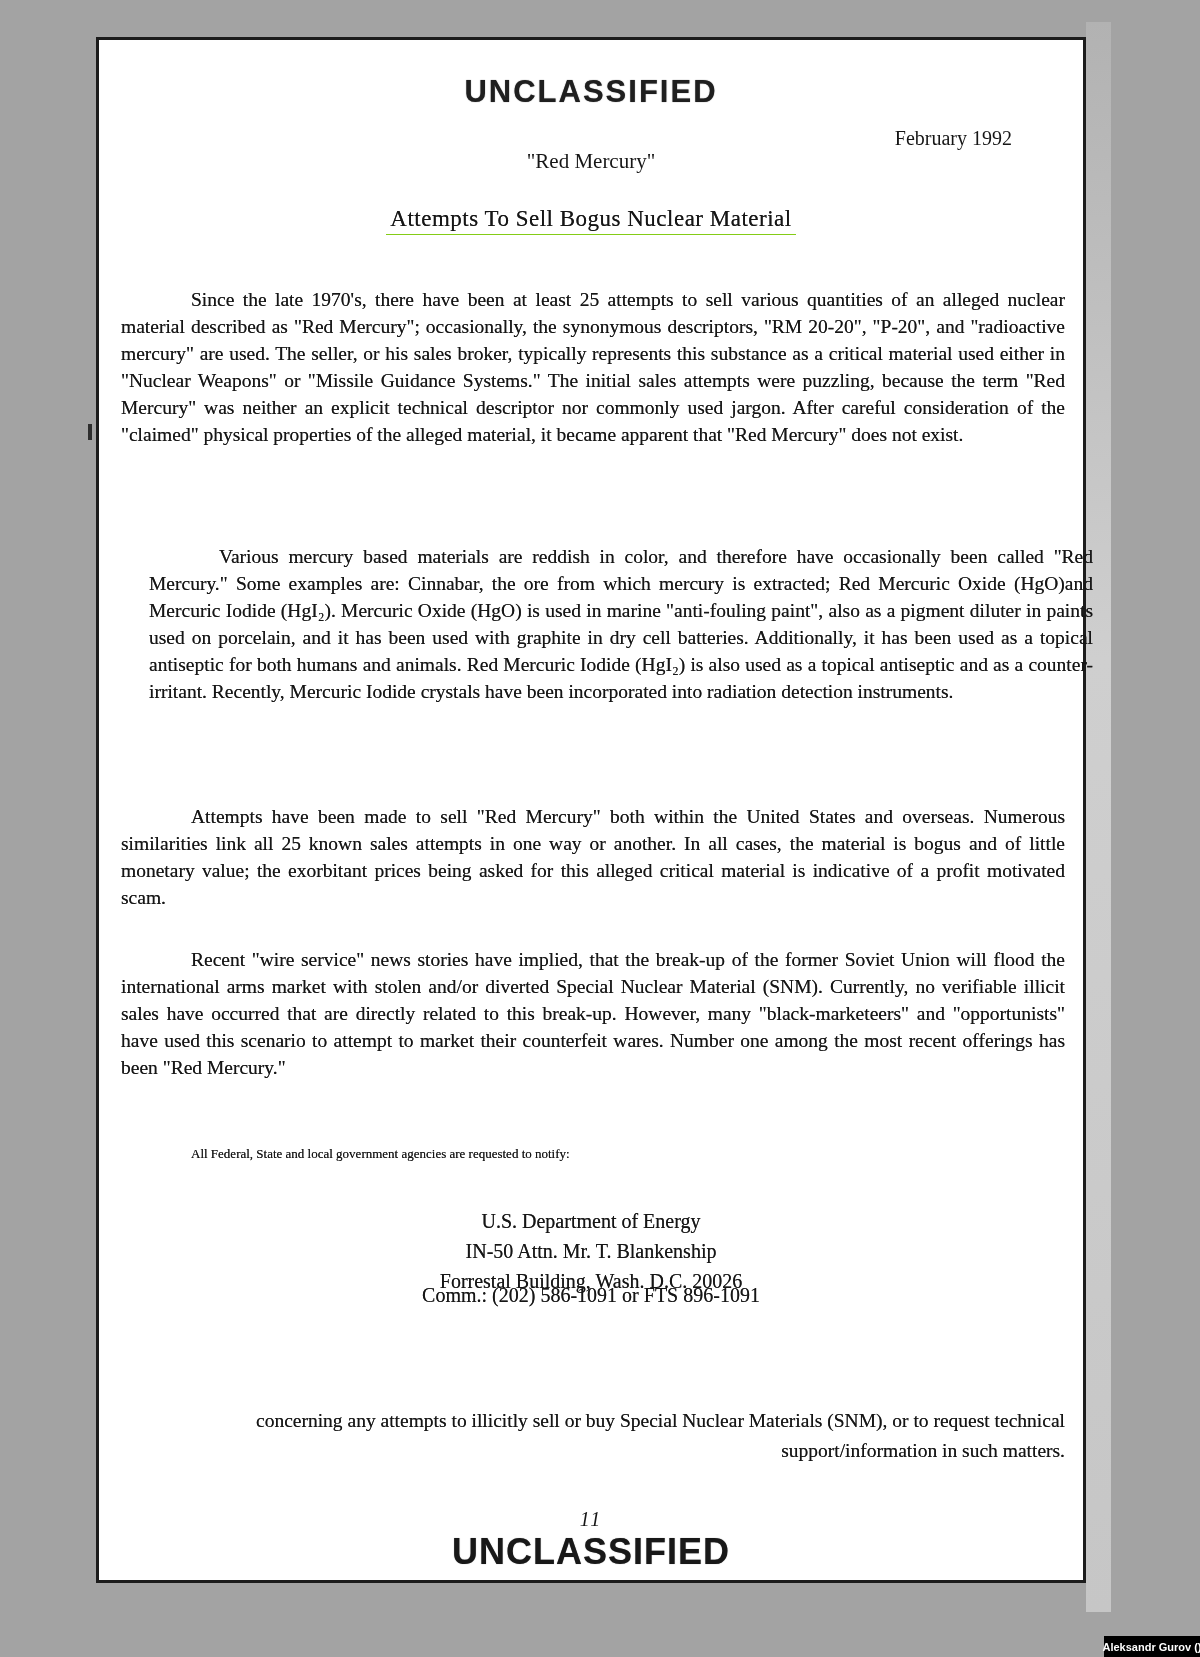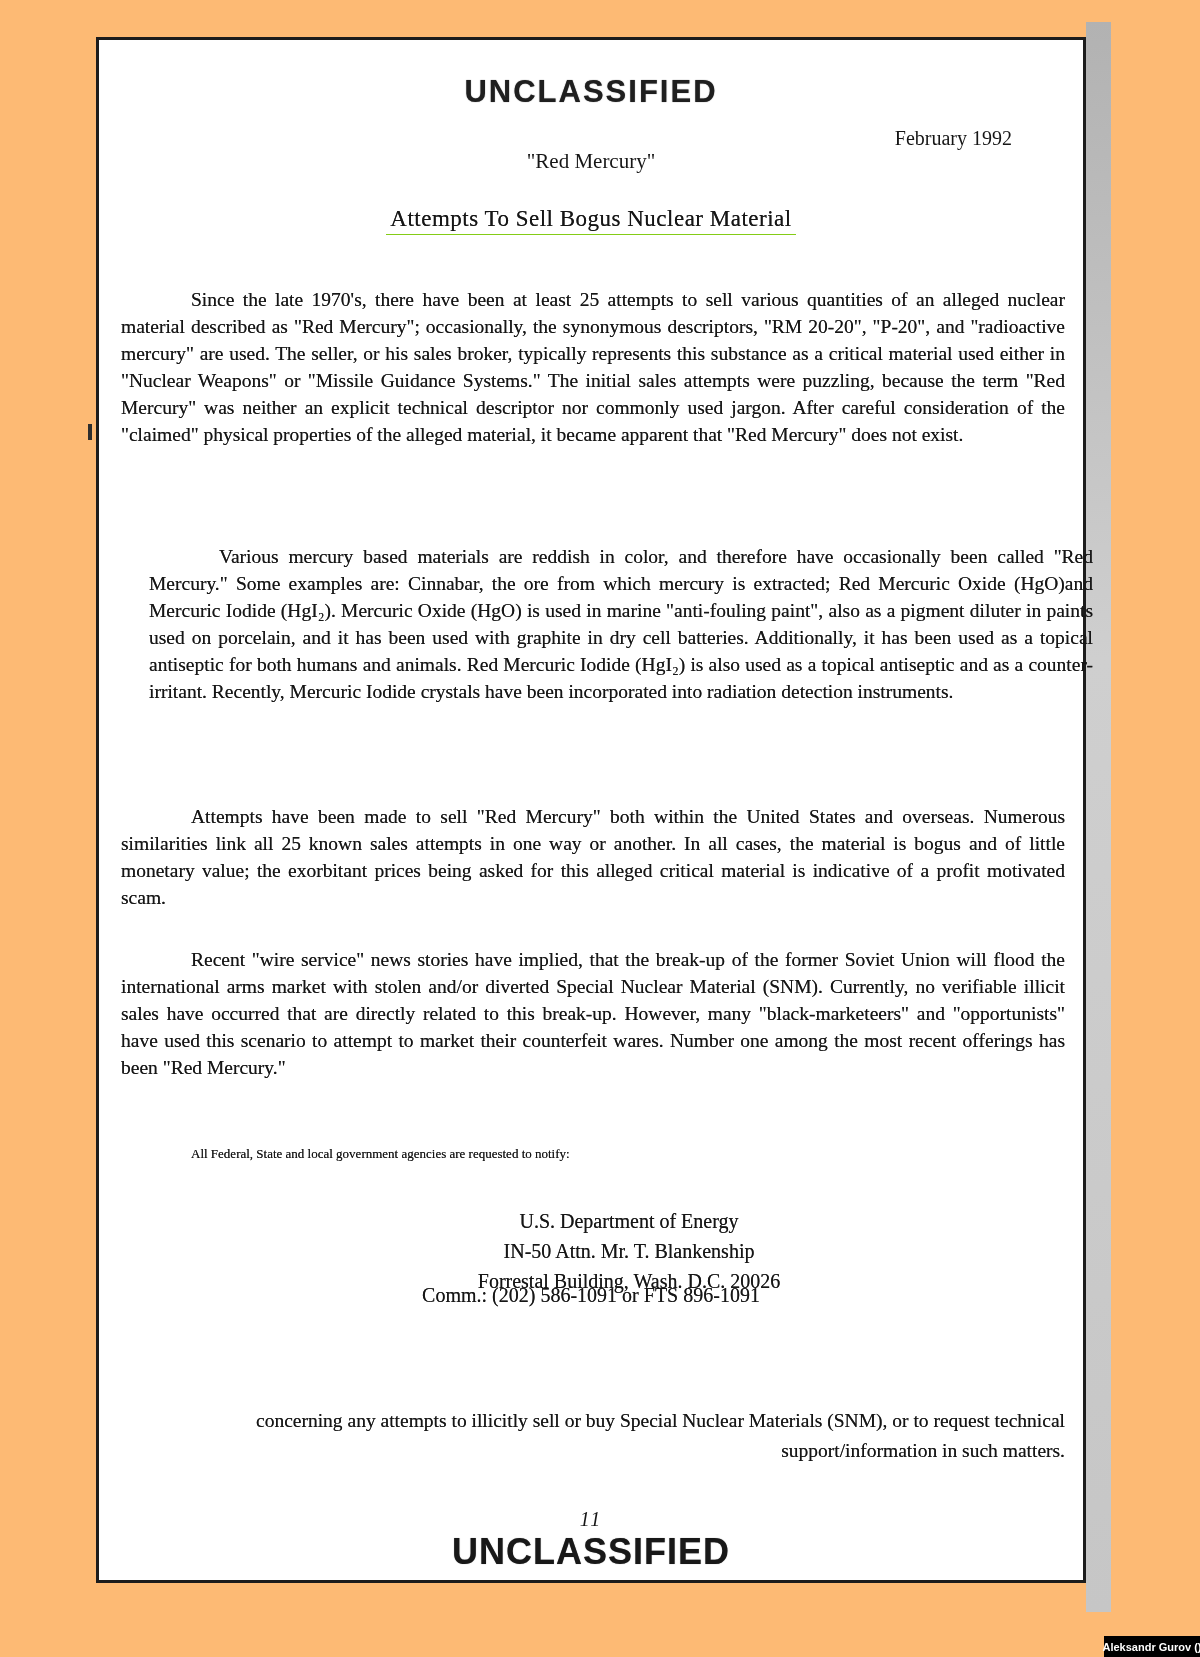--- a/index.html
+++ b/index.html
@@ -1,20 +1,20 @@
 <!DOCTYPE html>
 <html><head>
 <meta charset="utf-8">
 <style>
   html, body { margin: 0; padding: 0; background: #ffffff; }
   .canvas {
     position: relative;
     width: 1200px;
     height: 1657px;
-    background: #fdba74;
+    background: #a3a3a3;
     overflow: hidden;
     font-family: "Liberation Serif", serif;
     color: #161616;
   }
   .scan-edge {
     position: absolute;
     left: 1086px; top: 22px;
     width: 25px; height: 1590px;
     background: linear-gradient(to bottom, #b2b2b2, #cfcfcf 40%, #c6c6c6);
   }
@@ -90,21 +90,20 @@
     text-indent: 70px;
     text-shadow: 0 0 0.6px rgba(20,20,20,0.75);
   }
   .contact {
     position: absolute;
     left: 96px; top: 1206px; width: 990px;
     text-align: center;
     font-size: 20px;
     line-height: 30px;
     text-shadow: 0 0 0.6px rgba(20,20,20,0.75);
-    padding-left: 38px;
   }
   .phones {
     position: absolute;
     left: 96px; top: 1280px; width: 990px;
     text-align: center;
     font-size: 20px;
     line-height: 30px;
     text-shadow: 0 0 0.6px rgba(20,20,20,0.75);
   }
   .closing {

